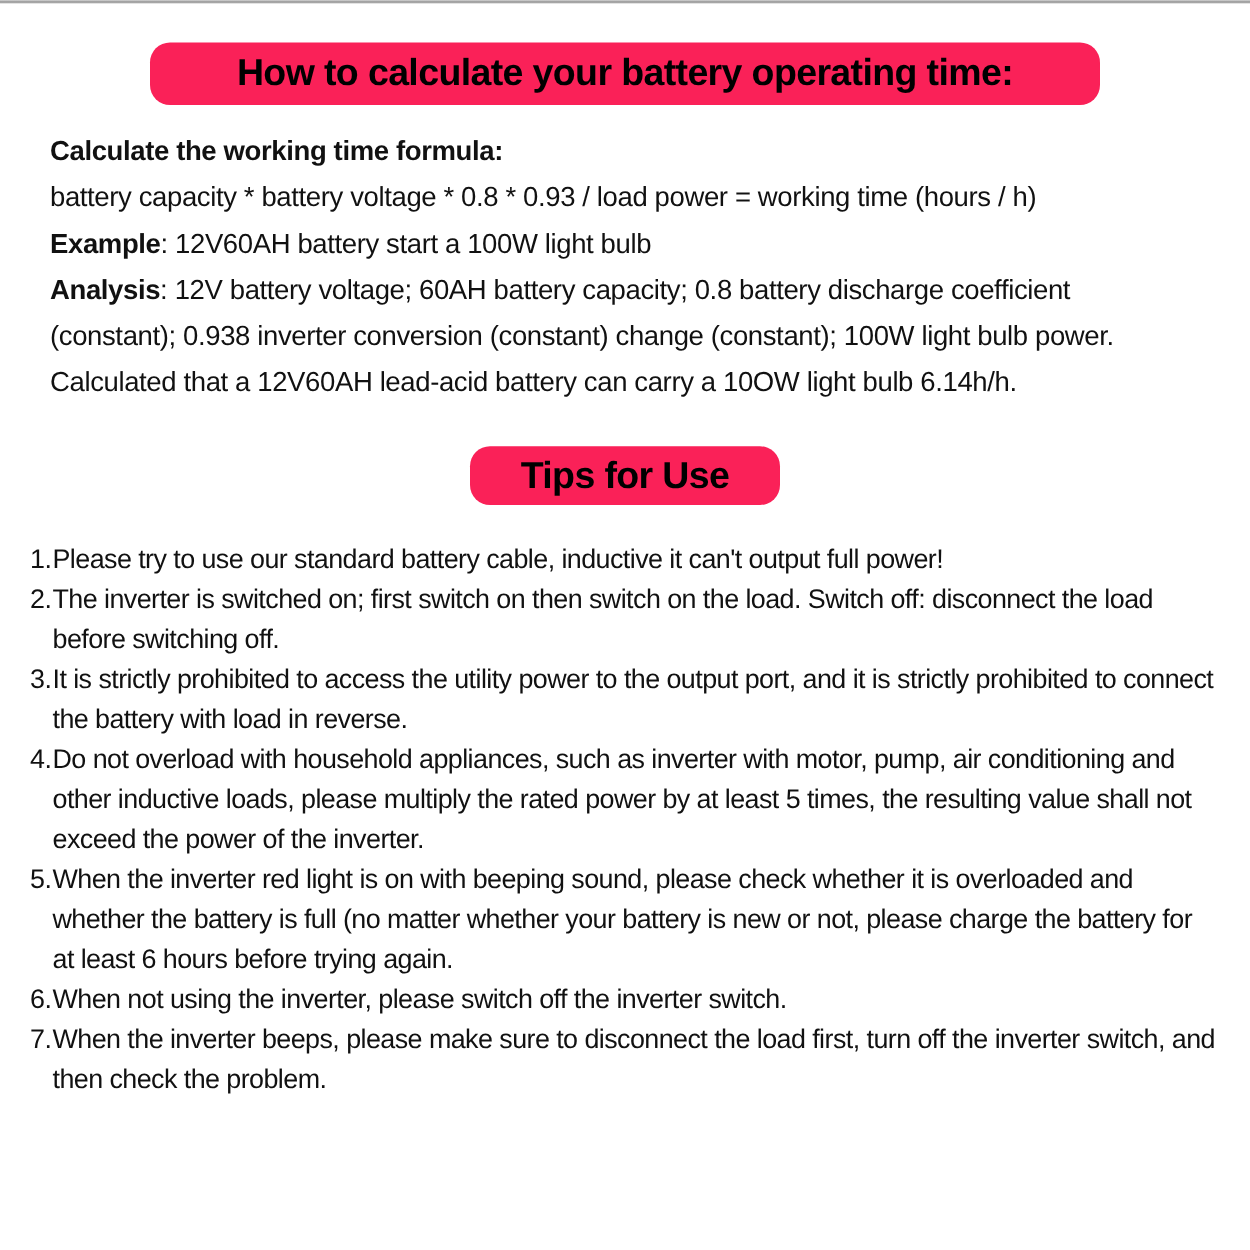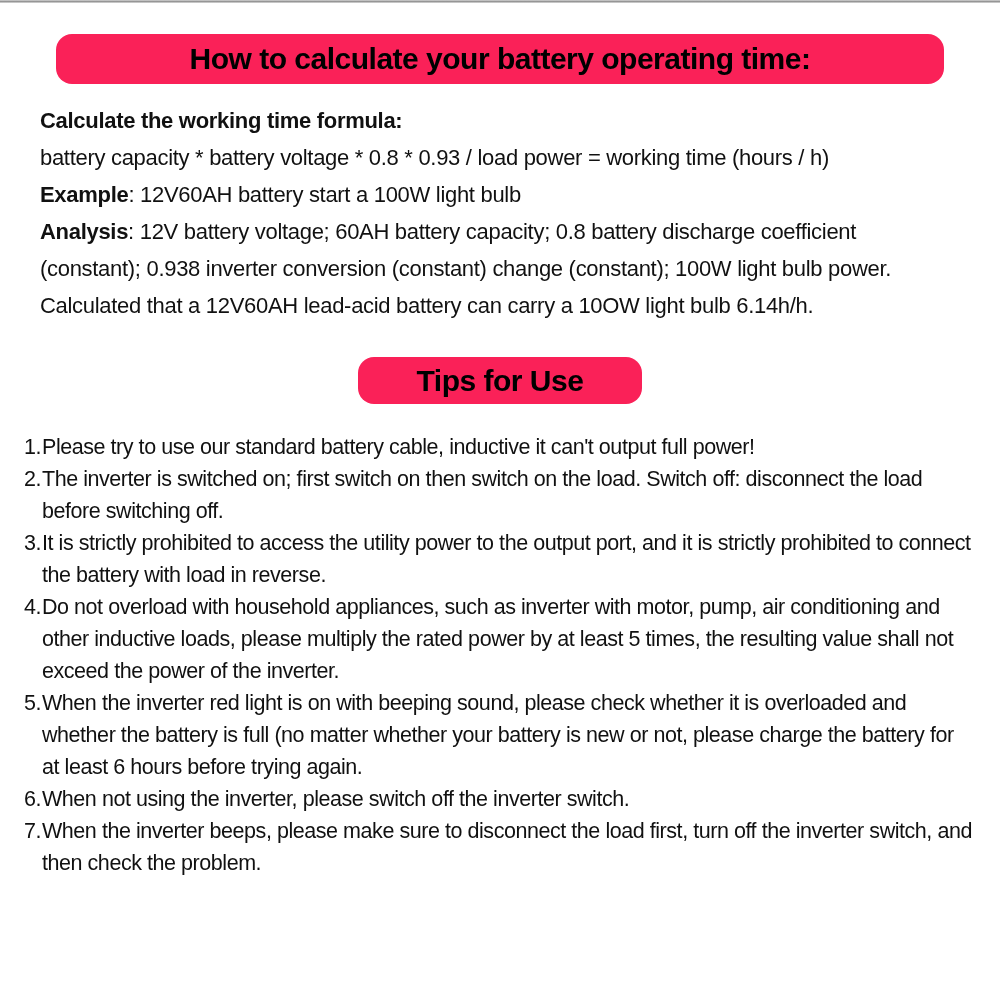--- a/index.html
+++ b/index.html
@@ -36,22 +36,22 @@
     font-weight: 800;
     border-radius: 16px;
     display: flex;
     align-items: center;
     justify-content: center;
     margin-left: auto;
     margin-right: auto;
     letter-spacing: -0.5px;
     white-space: nowrap;
   }
-  .banner-calc { width: 888px; height: 50px; font-size: 30px; margin-top: 31px; }
-  .banner-tips { width: 284px; height: 47px; font-size: 30px; margin-top: 33px; }
+  .banner-calc { width: 760px; height: 50px; font-size: 30px; margin-top: 31px; }
+  .banner-tips { width: 248px; height: 47px; font-size: 30px; margin-top: 33px; }
 
   .intro {
     margin: 18px 30px 0 40px;
     width: 895px;
     font-size: 22px;
     line-height: 37px;
     letter-spacing: -0.3px;
   }
   .intro p { margin: 0; }
   .lead { font-weight: 700; }

